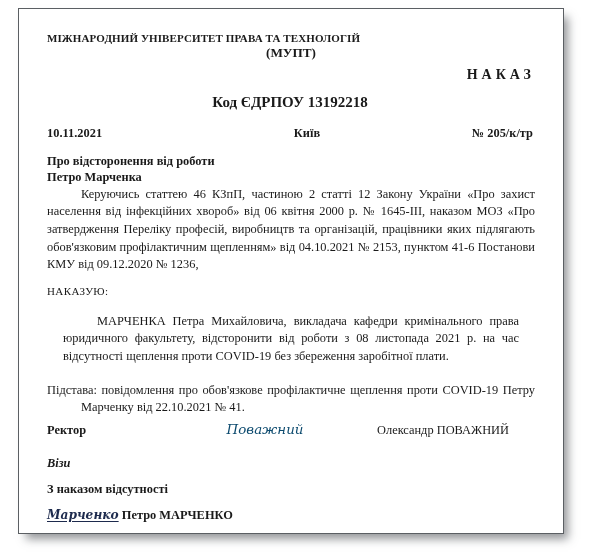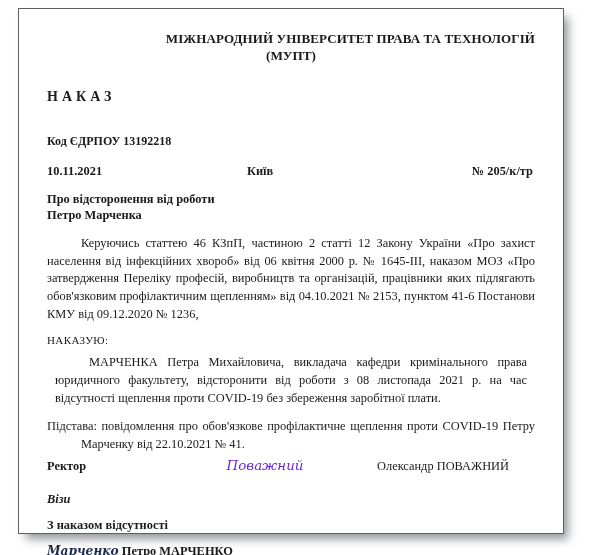--- a/index.html
+++ b/index.html
@@ -41,72 +41,71 @@
     left: 0;
     top: 0;
     right: 0;
     bottom: 0;
     padding: 22px 28px 0 28px;
     box-sizing: border-box;
   }
 
   
   .org-title {
-    text-align: right;
-    font-weight: bold;
-    font-size: 13px;
+    text-align: left;
+    font-weight: bold;
+    font-size: 11px;
     line-height: 1.28;
     letter-spacing: 0.1px;
   }
   .org-abbr {
     text-align: center;
     font-weight: bold;
     font-size: 13.2px;
     line-height: 1.28;
   }
 
   .doc-type {
-    text-align: left;
+    text-align: right;
     font-weight: bold;
     font-size: 14px;
     letter-spacing: 4px;
-    margin-top: 24px;
+    margin-top: 5px;
   }
 
   .edrpou-row {
-    text-align: left;
-    font-weight: bold;
-    font-size: 12px;
-    margin-top: 29px;
+    text-align: center;
+    font-weight: bold;
+    font-size: 15px;
+    margin-top: 11px;
     padding-right: 2px;
   }
 
   
   .meta-row {
     display: flex;
     align-items: baseline;
     margin-top: 15px;
     font-weight: bold;
     font-size: 12.4px;
   }
   .meta-date { width: 200px; text-align: left; }
-  .meta-city { flex: 1; padding-right: 16px; }
+  .meta-city { flex: 1; text-align: center; padding-right: 16px; }
   .meta-number { width: 150px; text-align: right; padding-right: 2px; }
 
   
   .subject {
     margin-top: 12px;
     font-weight: bold;
     font-size: 12.4px;
     line-height: 1.32;
   }
 
   
   .body-block {
-    margin-top: 12px;
     font-size: 12.4px;
     line-height: 1.42;
     text-align: justify;
   }
   .body-block p {
     margin: 0;
     text-indent: 34px;
   }
 
   .order-verb {
@@ -115,21 +114,21 @@
     letter-spacing: 0.4px;
   }
 
   .order-block {
     margin-top: 8px;
     font-size: 12.4px;
     line-height: 1.42;
     text-align: justify;
   }
   .order-block p {
-    margin: 8px;
+    margin: 16px;
     text-indent: 34px;
   }
 
   .basis-block {
     margin-top: 11px;
     font-size: 12.4px;
     line-height: 1.42;
     text-align: justify;
     padding-left: 0;
   }
@@ -147,21 +146,21 @@
     margin-top: 5px;
     font-size: 12.4px;
   }
   .sign-role { width: 170px; font-weight: bold; }
   .sign-scribble {
     flex: 1;
     text-align: center;
     font-family: "DejaVu Serif", "Liberation Serif", serif;
     font-style: italic;
     font-size: 13.4px;
-    color: #6d28d9;
+    color: #0c4a6e;
     padding-right: 40px;
   }
   .sign-name {
     width: 180px;
     text-align: center;
     font-size: 12.4px;
     padding-right: 2px;
   }
 
   

